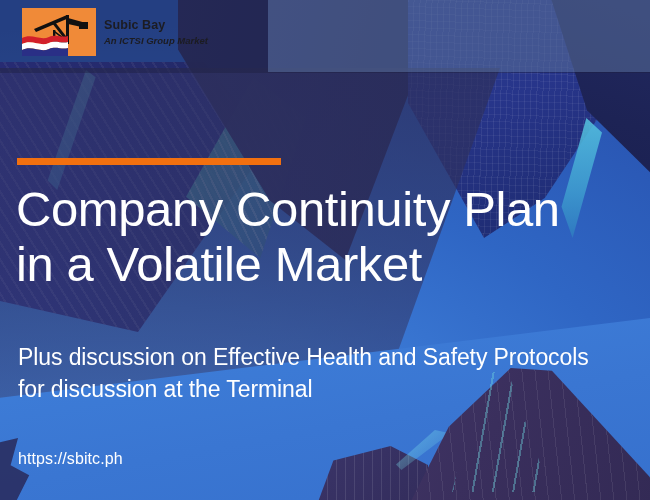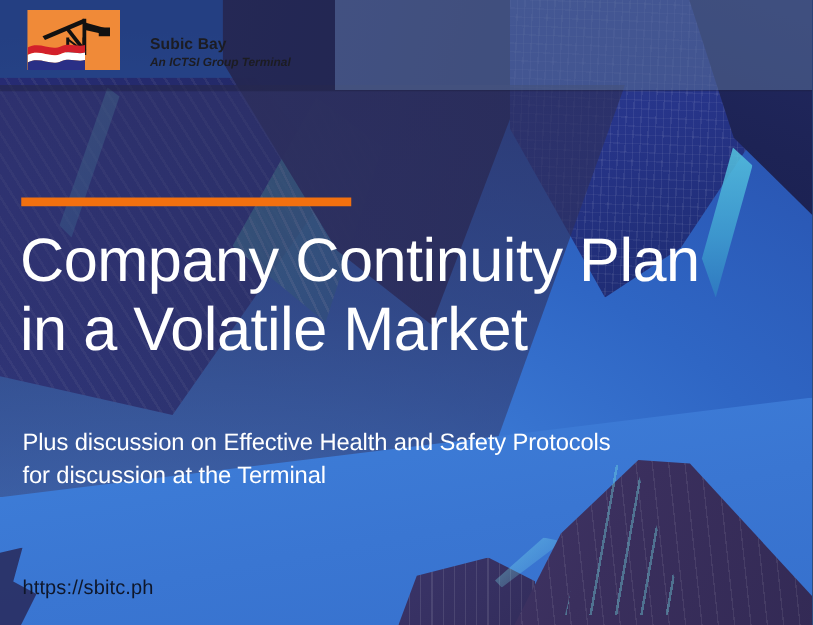--- a/index.html
+++ b/index.html
@@ -177,22 +177,22 @@
     width: 54px; height: 40px;
     background: linear-gradient(140deg, rgba(120,220,235,.55), rgba(120,220,235,0));
     clip-path: polygon(72% 0%, 100% 8%, 10% 100%, 0% 86%);
   }
 
   
   .logo {
     position: absolute;
     left: 22px; top: 8px;
     display: flex;
-    align-items: flex-end;
-    gap: 24px;
+    align-items: center;
+    gap: 8px;
     z-index: 6;
   }
   .logo-mark {
     position: relative;
     width: 74px; height: 48px;
     background: #f08a38;
     overflow: hidden;
     flex: 0 0 auto;
   }
   .logo-mark svg { display: block; }
@@ -247,31 +247,31 @@
     line-height: 1.12;
     letter-spacing: -.4px;
   }
   .headline .l2 { display: block; }
 
   .subtitle {
     position: absolute;
     left: 18px; top: 342px;
     width: 600px;
     color: #ffffff;
-    font-size: 19px;
+    font-size: 23px;
     font-weight: normal;
     line-height: 1.38;
     letter-spacing: -.1px;
   }
   .subtitle .l2 { display: block; }
 
   .url {
     position: absolute;
-    left: 18px; top: 462px;
-    color: #0f172a;
+    left: 18px; top: 450px;
+    color: #ffffff;
     font-size: 16px;
     letter-spacing: .1px;
     text-align: center;
   }
 </style>
 </head>
 <body>
 
 <div id="poster">
 
@@ -314,21 +314,21 @@
         </g>
 
         <path d="M0,30 C10,25 18,33 27,29 C34,26 40,30 46,28 L46,34 C40,36 34,32 27,35 C18,39 10,31 0,36 Z" fill="#d3202a"></path>
         <path d="M0,36 C10,31 18,39 27,35 C34,32 40,36 46,34 L46,40 C40,42 34,38 27,41 C18,45 10,37 0,42 Z" fill="#ffffff"></path>
         <path d="M0,42 C10,37 18,45 27,41 C34,38 40,42 46,40 L46,48 L0,48 Z" fill="#2a2f86"></path>
       </svg>
     </div>
 
     <div class="logo-text">
       <div class="ln">Subic Bay</div>
-      <div class="tag">An ICTSI Group Terminal</div>
+      <div class="tag">An ICTSI Group Market</div>
     </div>
   </div>
 
   <div class="content">
 
     <div class="rule"></div>
 
     <div class="headline">
       <span>Company Continuity Plan</span>
       <span class="l2">in a Volatile Market</span>

